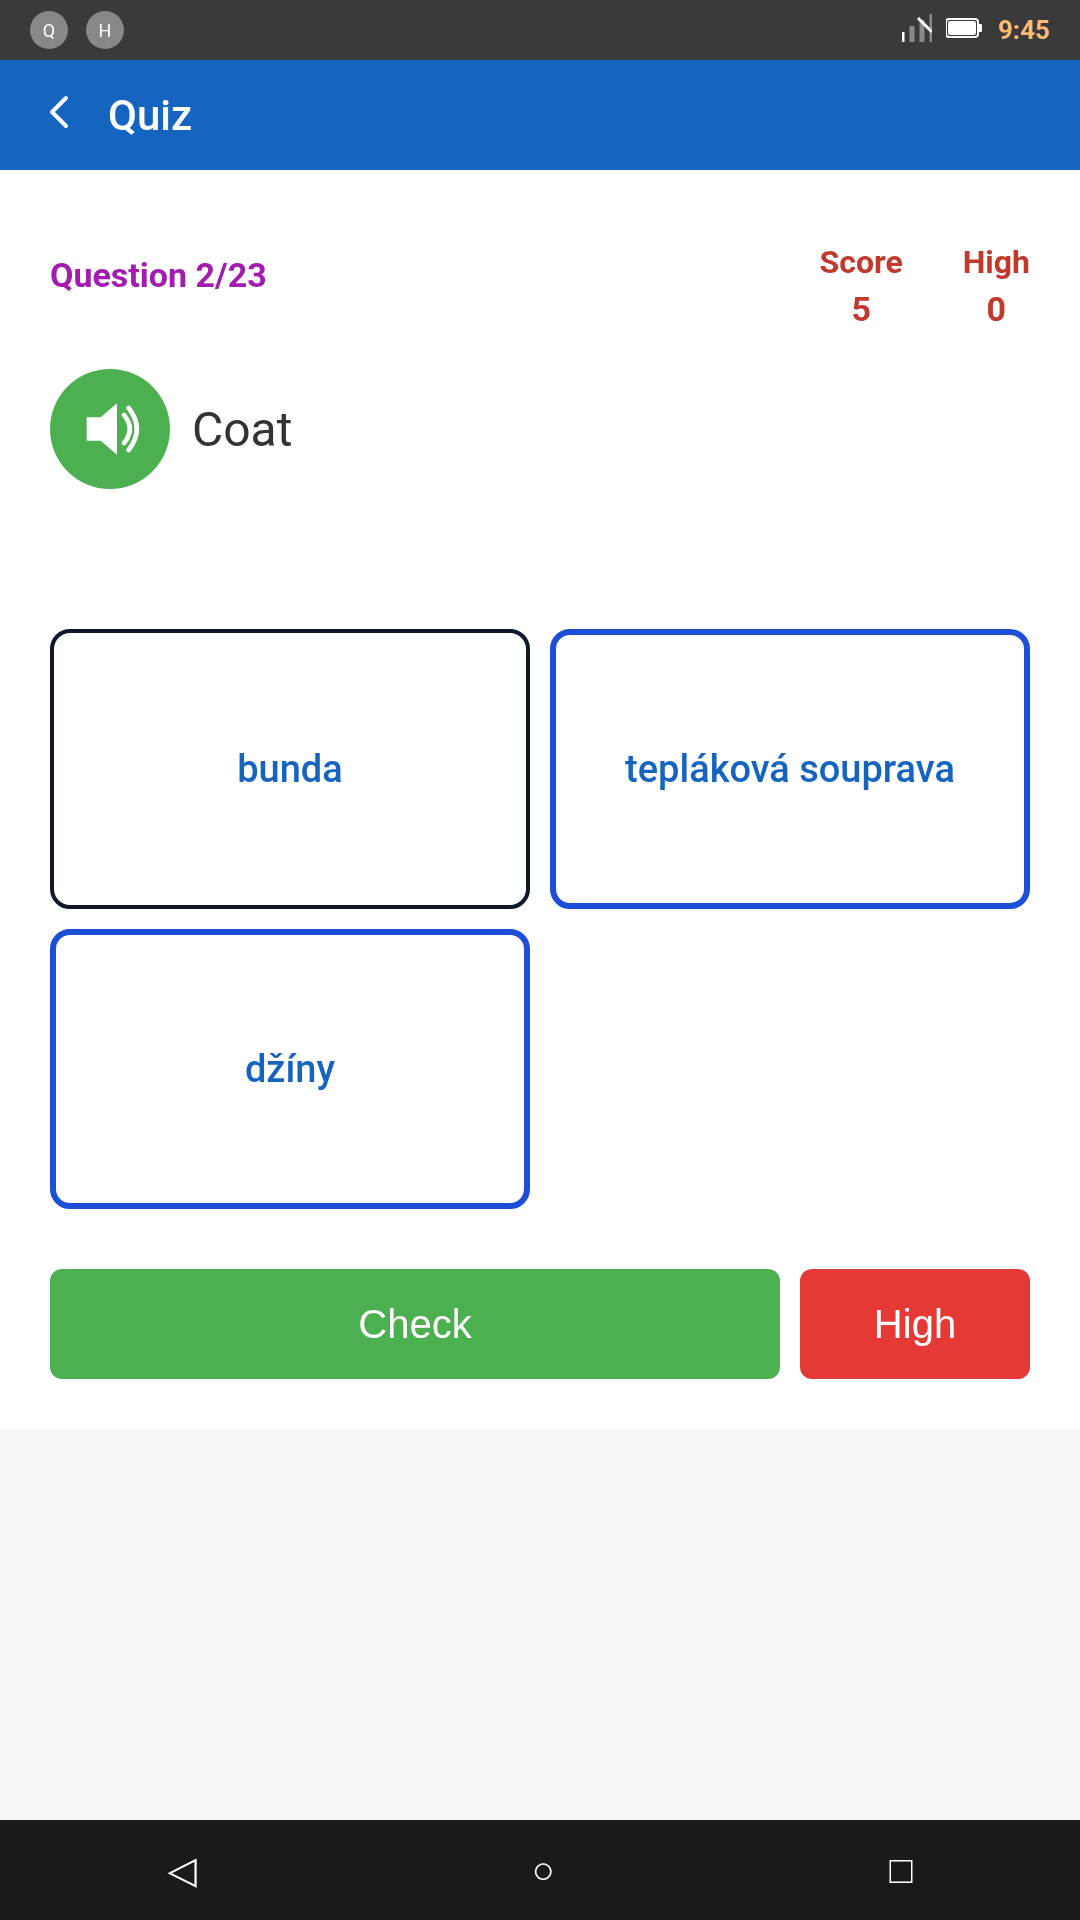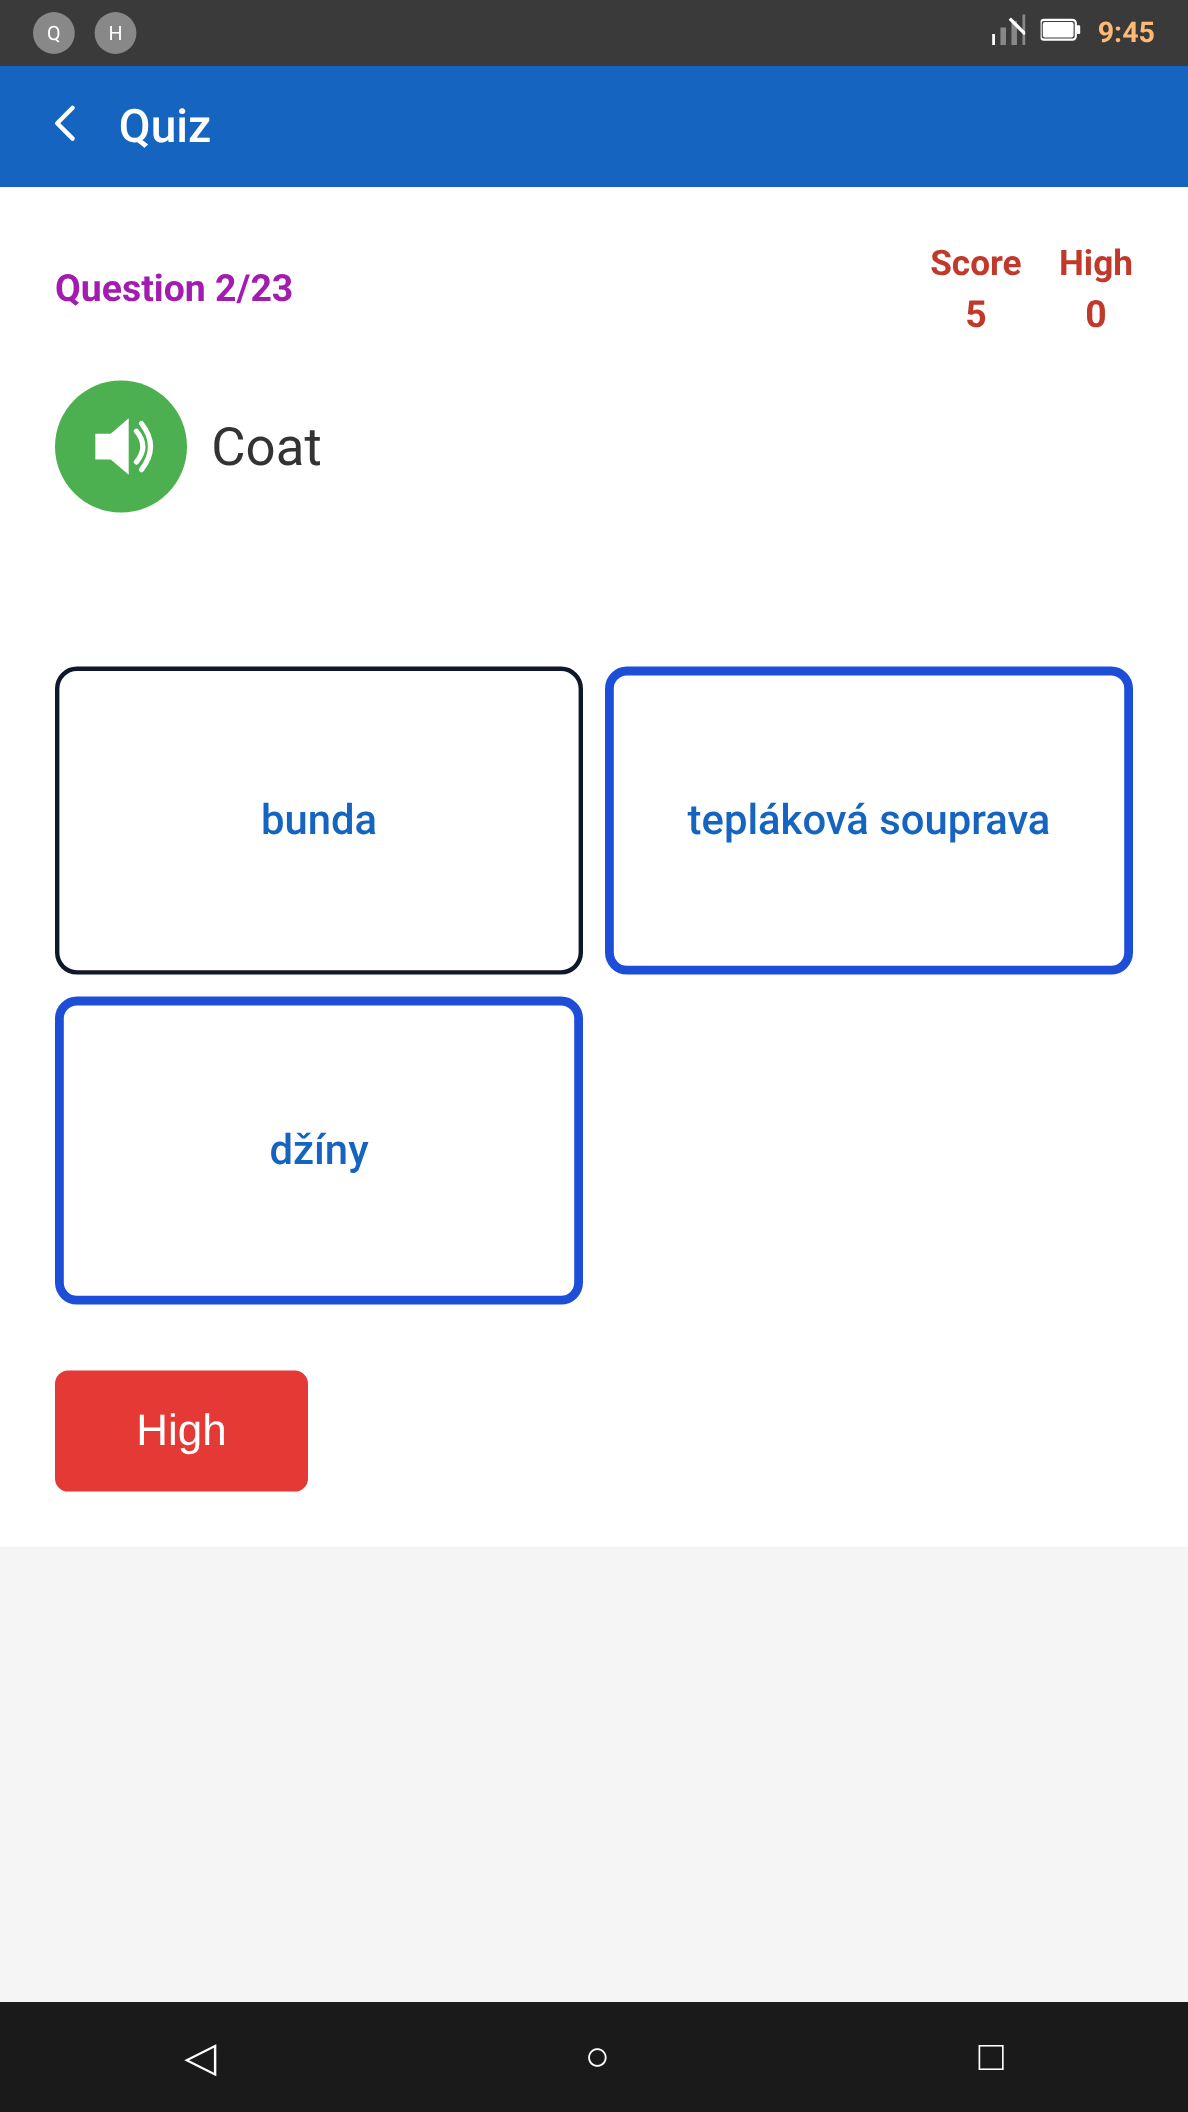--- a/index.html
+++ b/index.html
@@ -96,22 +96,23 @@
     }
 
     .question-label {
       color: #a21caf;
       font-size: 34px;
       font-weight: bold;
     }
 
     .score-area {
       display: flex;
-      gap: 34px;
+      gap: 60px;
       align-items: flex-end;
+      margin-top: 23px;
     }
 
     .score-header, .high-header {
       color: #c0392b;
       font-size: 32px;
       font-weight: bold;
       text-align: center;
     }
 
     .score-value, .high-value {
@@ -158,21 +159,21 @@
     
     .answers-grid {
       display: grid;
       grid-template-columns: 1fr 1fr;
       gap: 20px;
       padding: 30px 10px;
       margin-top: 100px;
     }
 
     .answer-card {
-      border: 8px solid #1d4ed8;
+      border: 6px solid #1d4ed8;
       border-radius: 20px;
       height: 280px;
       display: flex;
       align-items: center;
       justify-content: center;
       background: white;
       cursor: pointer;
       font-size: 38px;
       color: #1565C0;
       font-weight: 500;
@@ -315,20 +316,21 @@
     </div>
     <div class="answer-card">
       <span>tepláková souprava</span>
     </div>
     <div class="answer-card">
       <span>džíny</span>
     </div>
   </div>
 
   <div class="bottom-buttons">
+    <button class="check-button">Check</button>
     <button class="skip-button">High</button>
   </div>
 
 </div>
 
 <div class="nav-bar">
   <span class="nav-icon">◁</span>
   <span class="nav-icon">○</span>
   <span class="nav-icon">□</span>
 </div>

